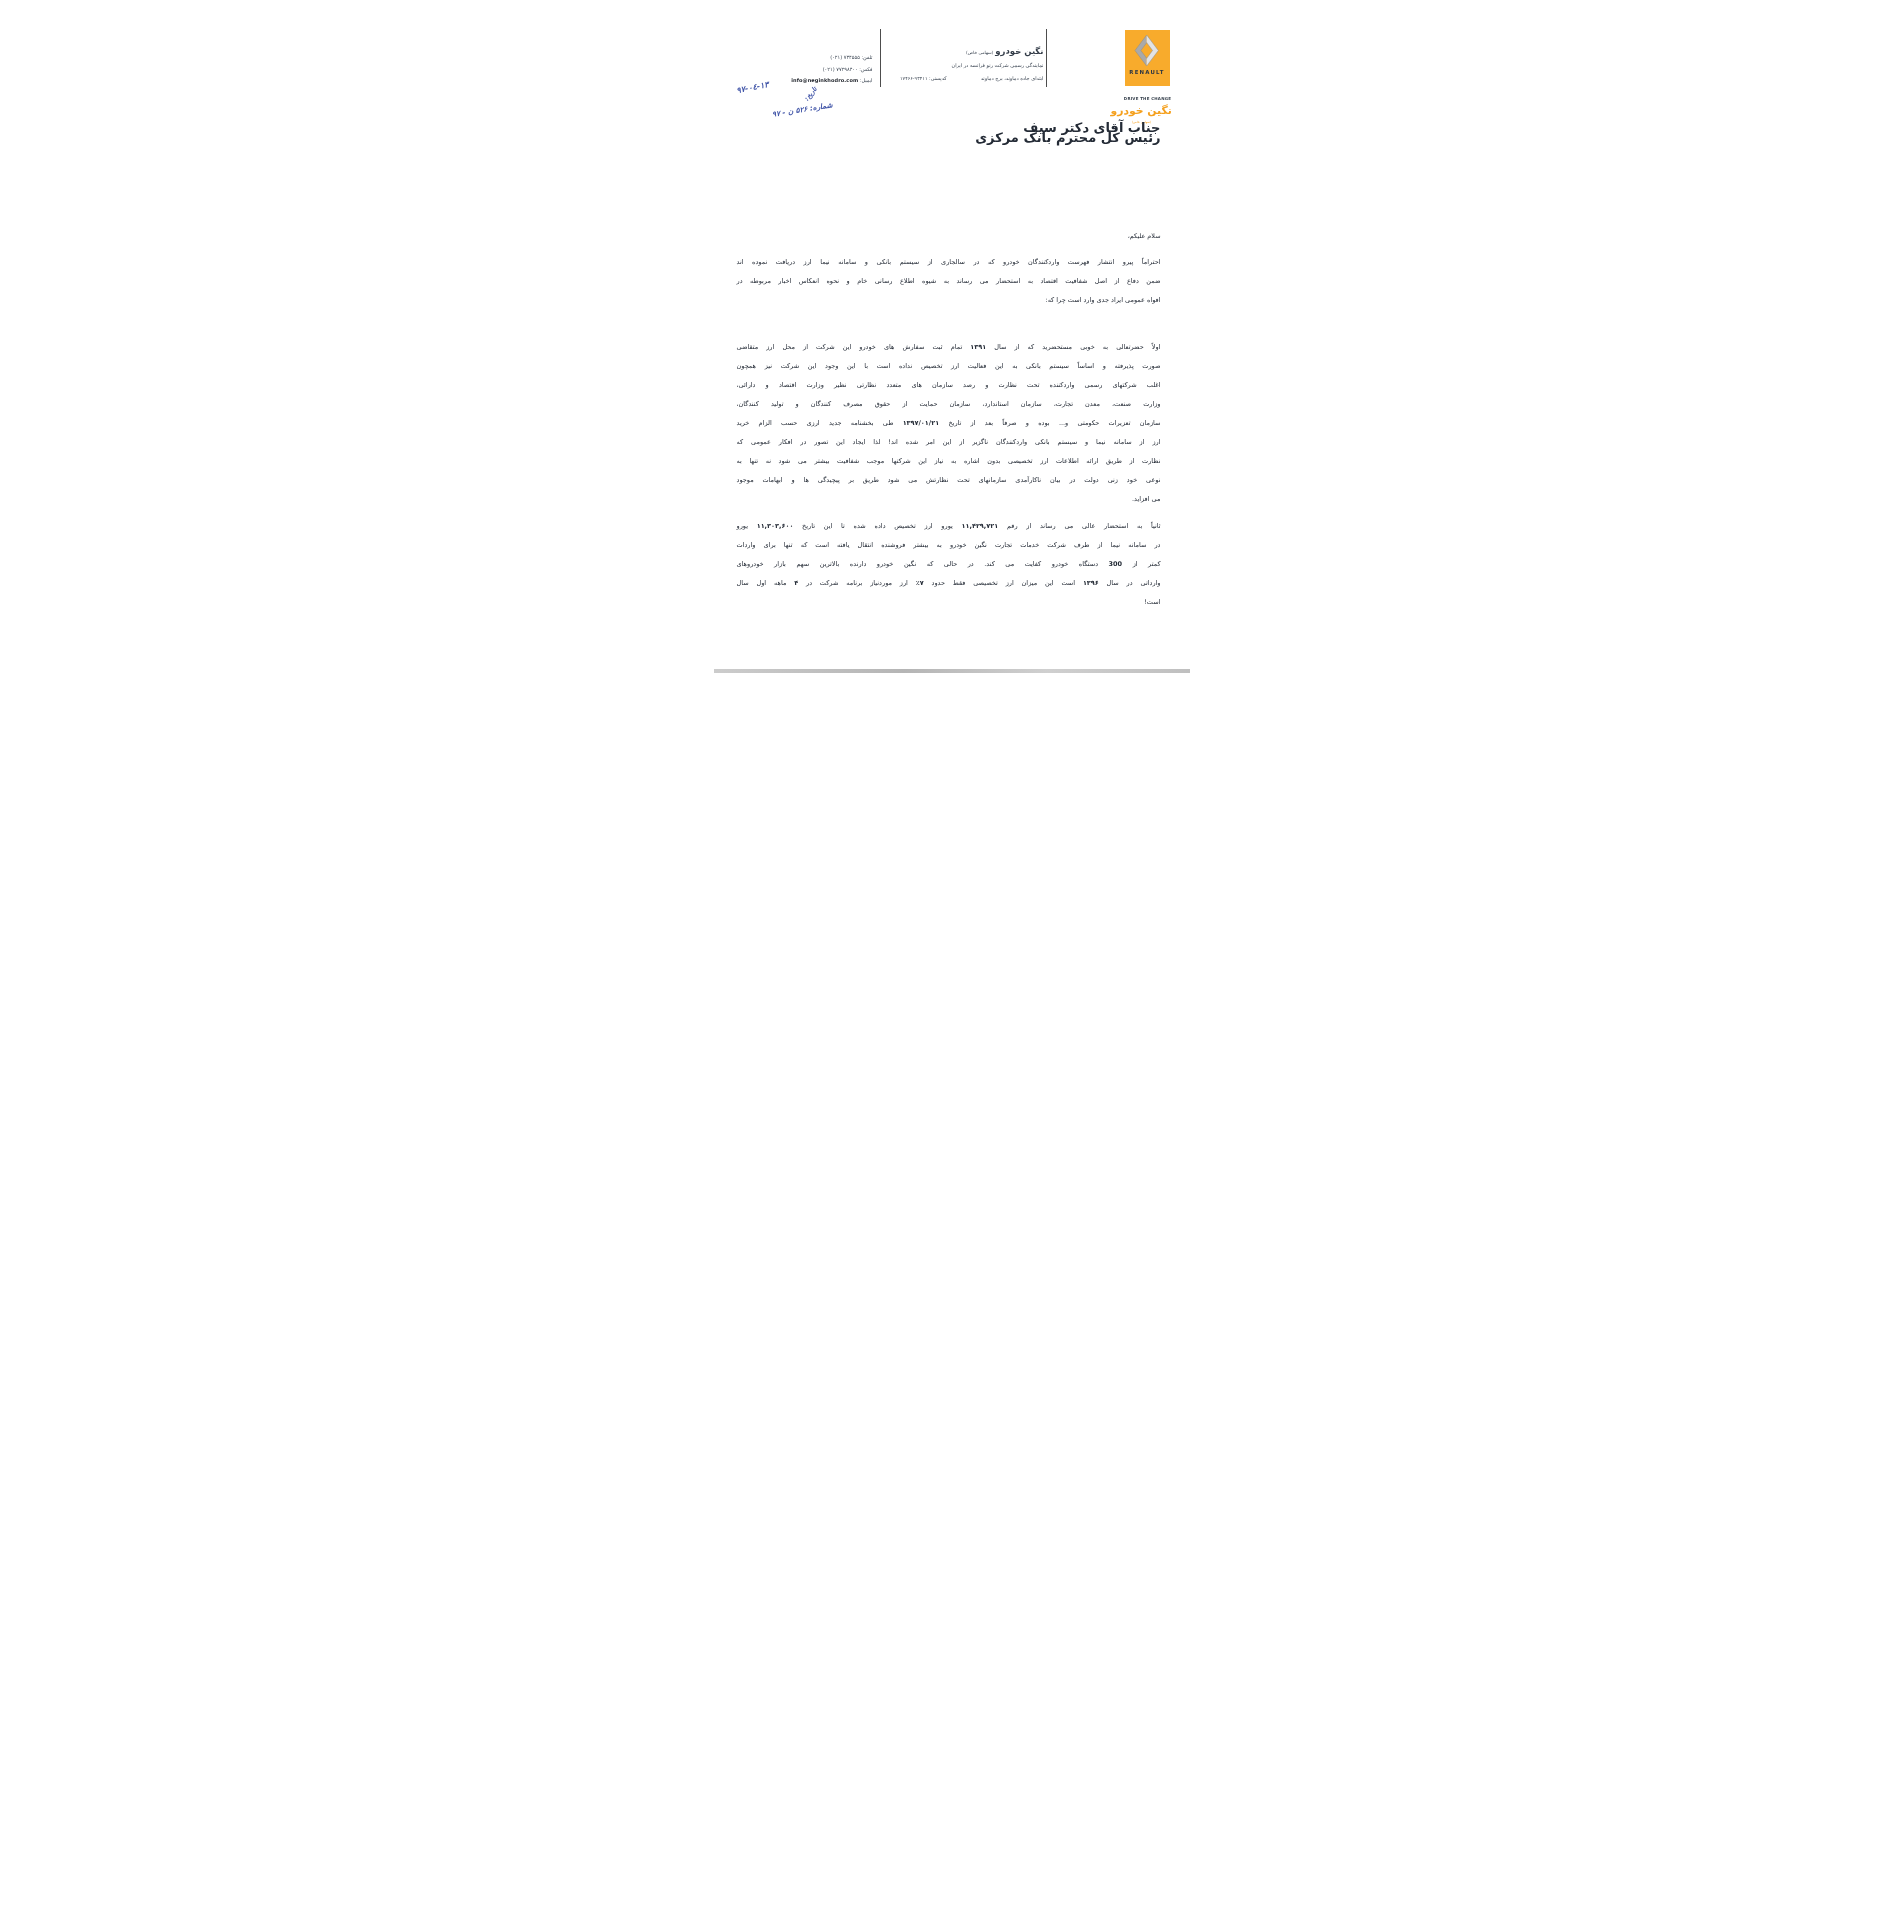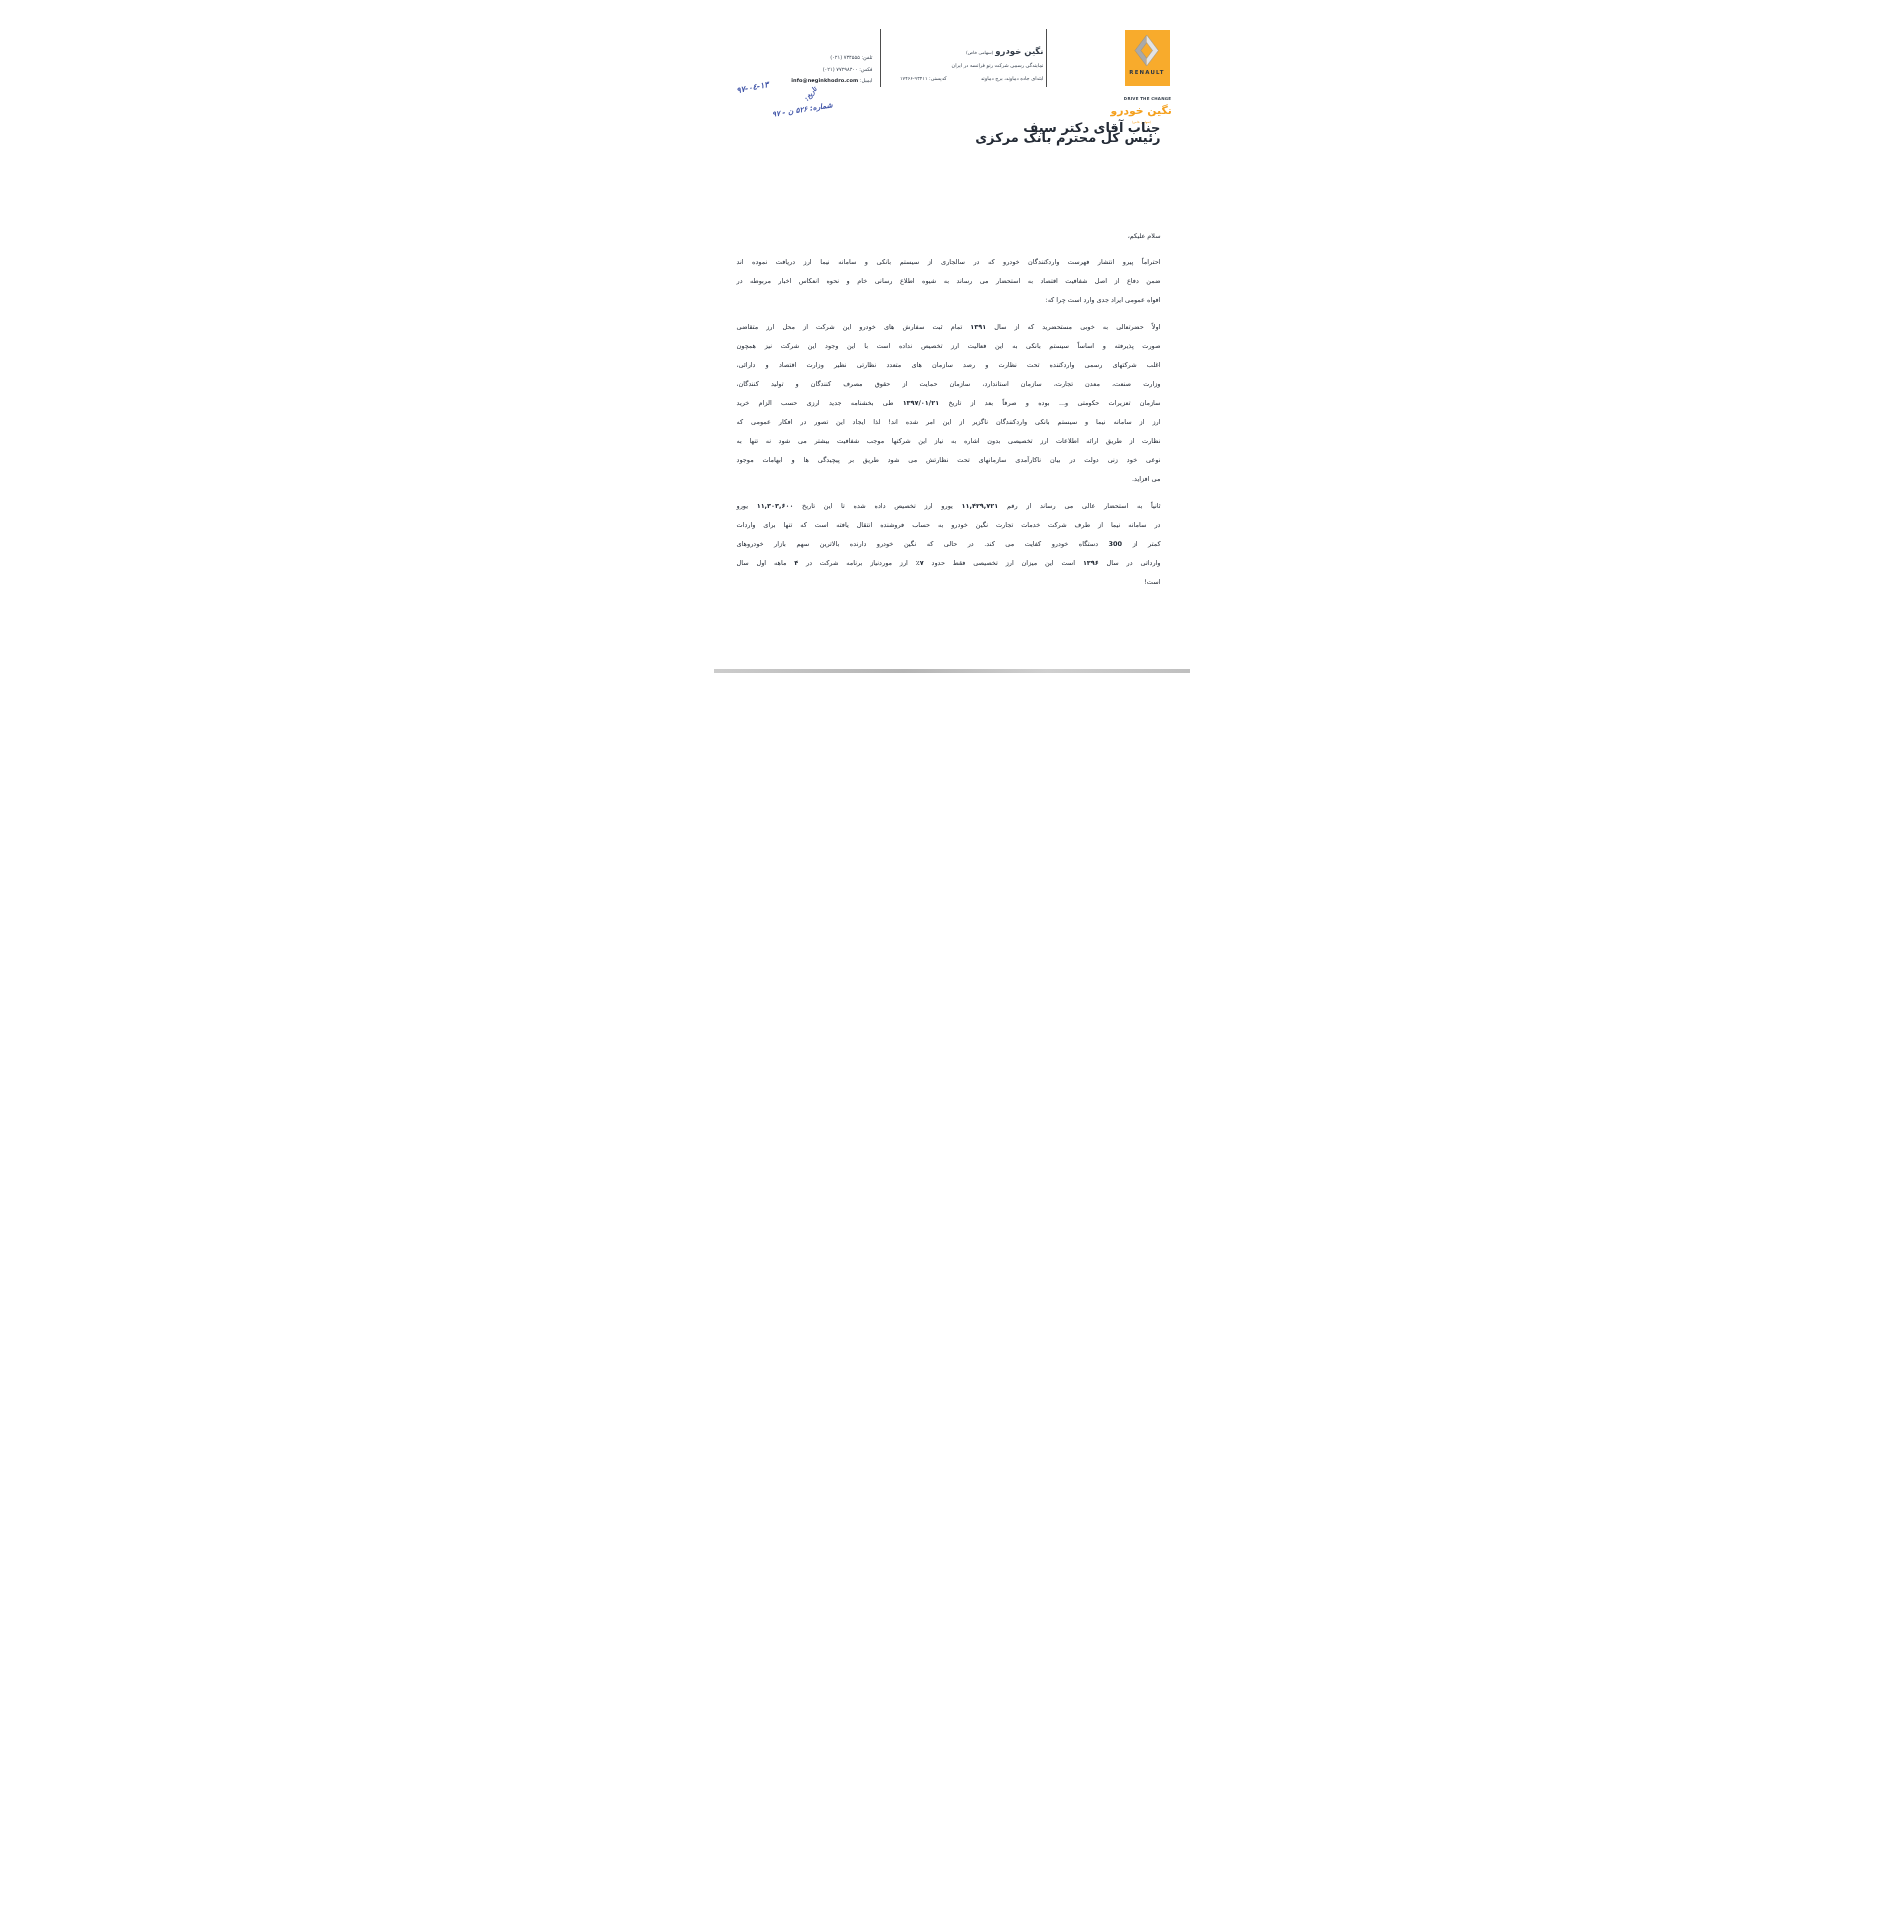--- a/index.html
+++ b/index.html
@@ -109,21 +109,21 @@
     font-size: 6.5px; color: #242b36;
   }
   .recipient-name, .recipient-title {
     font-size: 13px; font-weight: bold; line-height: 10px; text-align: right;
   }
   .salutation {
     margin-top: 88px; font-size: 6.4px; line-height: 10px; text-align: right;
   }
   .para { line-height: 19px; }
   .para-1 { margin-top: 12.3px; }
-  .para-2 { margin-top: 8px; }
+  .para-2 { margin-top: 28px; }
   .para-3 { margin-top: 8px; }
   .bline { text-align: justify; text-align-last: justify; }
   .bline.blast { text-align: right; text-align-last: right; }
   .bline b { font-weight: bold; }
 
   
   .scan-bar {
     position: absolute; left: 0; right: 0; bottom: 0; height: 3.9px;
     background: linear-gradient(90deg, #c3c3c3, #a8a8a8 40%, #c7c7c7 70%, #b4b4b4);
     opacity: 0.85;
@@ -204,21 +204,21 @@
         <div class="bline">اغلب شرکتهای رسمی واردکننده تحت نظارت و رصد سازمان های متعدد نظارتی نظیر وزارت اقتصاد و دارائی،</div>
         <div class="bline">وزارت صنعت، معدن تجارت، سازمان استاندارد، سازمان حمایت از حقوق مصرف کنندگان و تولید کنندگان،</div>
         <div class="bline">سازمان تعزیرات حکومتی و... بوده و صرفاً بعد از تاریخ <b>۱۳۹۷/۰۱/۲۱</b> طی بخشنامه جدید ارزی حسب الزام خرید</div>
         <div class="bline">ارز از سامانه نیما و سیستم بانکی واردکنندگان ناگزیر از این امر شده اند! لذا ایجاد این تصور در افکار عمومی که</div>
         <div class="bline">نظارت از طریق ارائه اطلاعات ارز تخصیصی بدون اشاره به نیاز این شرکتها موجب شفافیت بیشتر می شود نه تنها به</div>
         <div class="bline">نوعی خود زنی دولت در بیان ناکارآمدی سازمانهای تحت نظارتش می شود طریق بر پیچیدگی ها و ابهامات موجود</div>
         <div class="bline blast">می افزاید.</div>
       </div>
     <div class="para para-3">
         <div class="bline">ثانیاً به استحضار عالی می رساند از رقم <b>۱۱,۴۲۹,۷۲۱</b> یورو ارز تخصیص داده شده تا این تاریخ <b>۱۱,۳۰۳,۶۰۰</b> یورو</div>
-        <div class="bline">در سامانه نیما از طرف شرکت خدمات تجارت نگین خودرو به حساب فروشنده انتقال یافته است که تنها برای واردات</div>
+        <div class="bline">در سامانه نیما از طرف شرکت خدمات تجارت نگین خودرو به بیشتر فروشنده انتقال یافته است که تنها برای واردات</div>
         <div class="bline">کمتر از <b>300</b> دستگاه خودرو کفایت می کند. در حالی که نگین خودرو دارنده بالاترین سهم بازار خودروهای</div>
         <div class="bline">وارداتی در سال <b>۱۳۹۶</b> است این میزان ارز تخصیصی فقط حدود <b>۷٪</b> ارز موردنیاز برنامه شرکت در <b>۴</b> ماهه اول سال</div>
         <div class="bline blast">است!</div>
       </div>
   </div>
 
   <div class="scan-bar"></div>
 </div>
 
 

